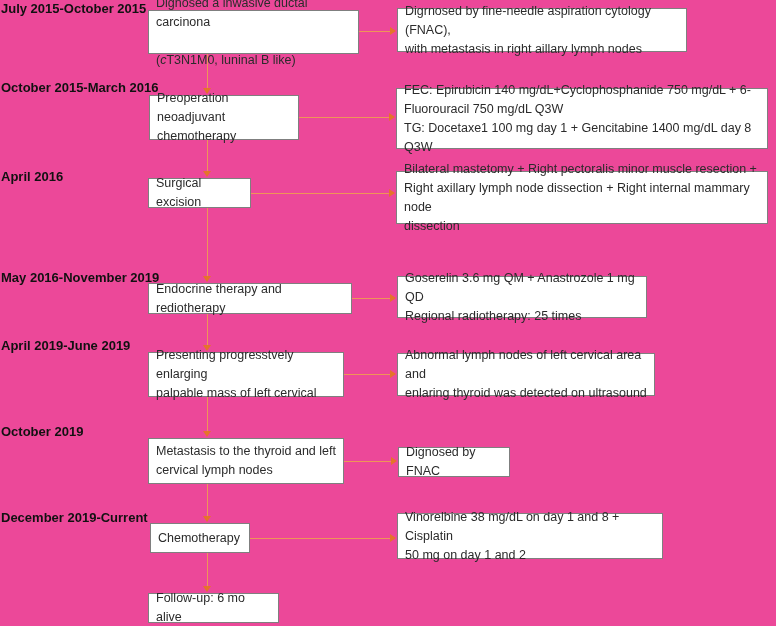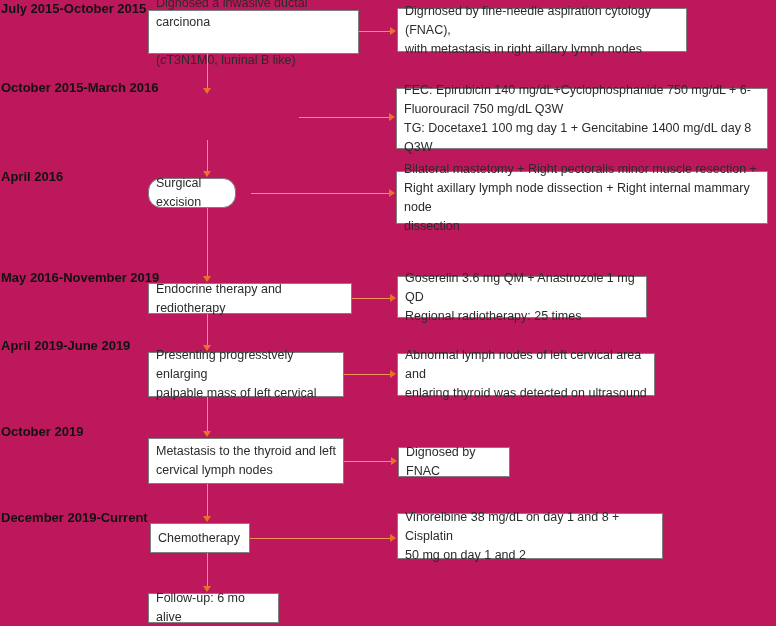--- a/index.html
+++ b/index.html
@@ -1,17 +1,17 @@
 <!DOCTYPE html>
 <html><head>
 <meta charset="utf-8">
 <style>
   html,body{margin:0;padding:0;background:#ffffff;}
   #canvas{
-    position:relative;width:776px;height:626px;background:#be185d;
+    position:relative;width:776px;height:626px;background:#ec4899;
     font-family:"Liberation Sans","DejaVu Sans",sans-serif;
     color:#2b2b2b;overflow:hidden;
   }
   .datelabel{
     position:absolute;left:1px;font-weight:bold;font-size:13px;
     color:#111111;letter-spacing:0px;white-space:nowrap;
   }
   .node{
     position:absolute;box-sizing:border-box;border:1px solid #7f7f7f;
     background:#ffffff;display:flex;align-items:center;
@@ -45,22 +45,26 @@
   <div class="datelabel" style="top:424px;">October 2019</div>
   <div class="datelabel" style="top:510px;">December 2019-Current</div>
 
   <div class="node" style="left:148px;top:10px;width:211px;height:44px;align-items:center;">
     <div class="txt">
       <div>Dignosed a inwasive ductal carcinona</div>
       <div><span>(</span><span class="it">c</span><span>T3N1M0, luninal B like)</span></div>
     </div>
   </div>
 
+  <div class="node" style="left:149px;top:95px;width:150px;height:45px;">
+    <div class="txt">Preoperation neoadjuvant
+chemotherapy</div>
+  </div>
 
-  <div class="node" style="left:148px;top:178px;width:88px;height:30px;border-radius:13px;">
+  <div class="node" style="left:148px;top:178px;width:103px;height:30px;">
     <div class="txt">Surgical excision</div>
   </div>
 
   <div class="node" style="left:148px;top:283px;width:204px;height:31px;">
     <div class="txt">Endocrine therapy and rediotherapy</div>
   </div>
 
   <div class="node" style="left:148px;top:352px;width:196px;height:45px;">
     <div class="txt">Presenting progresstvely enlarging
 palpable mass of left cervical</div>

